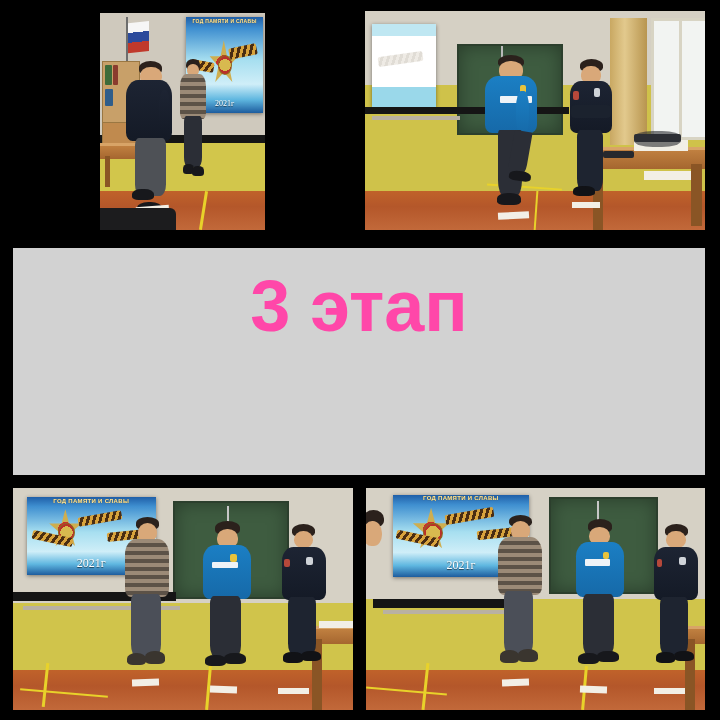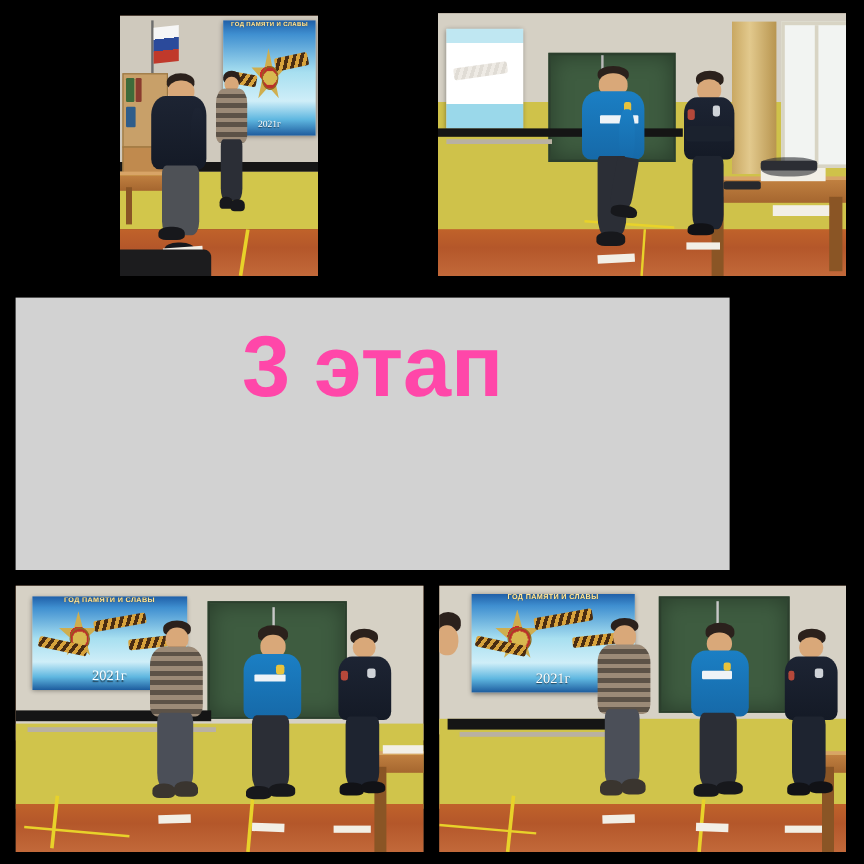--- a/index.html
+++ b/index.html
@@ -231,21 +231,21 @@
         <div class="arm" style="left:4%;top:32%;width:92%;height:9%;background:#1b222e;border-radius:4px"></div>
         <div class="logo-patch" style="left:10%;top:22%;width:12%;height:6%;background:#b5483a"></div>
         <div class="logo-patch" style="left:56%;top:20%;width:14%;height:6%;background:#cfd3d8"></div>
         <div class="legs" style="left:18%;top:49%;width:60%;height:42%;background:#1e2430"></div>
         <div class="shoe" style="left:10%;top:88%;width:48%;height:7%;background:#111216"></div>
       </div>
       <div class="paper-sheet" style="left:61%;top:87%;width:8%;height:3%"></div>
     </div>
   </div>
 
-  <div id="title-band" style="left: 13px; top: 248px; width: 595px; height: 227px; background: rgb(210, 210, 210);">
+  <div id="title-band" style="left: 13px; top: 248px; width: 692px; height: 227px; background: rgb(210, 210, 210);">
     <div id="title-line1" style="color: rgb(255, 71, 169); font-size: 72px; margin-top: 22px;">3 этап</div>
   </div>
 
   <div class="photo" id="p-bl" title="Three students standing on paper markers on the classroom floor in front of the chalkboard and projector screen" style="left: 13px; top: 488px; width: 340px; height: 222px;">
     <div class="scene">
       <div class="wall-top" style="height:58%;background:#d6d1c5"></div>
       <div class="wall-yellow" style="top:52%;height:32%;background:#d0c44b"></div>
       <div class="floor" style="height:18%"></div>
 
       <div class="chalkboard" style="left:47%;top:6%;width:33%;height:42%"></div>

